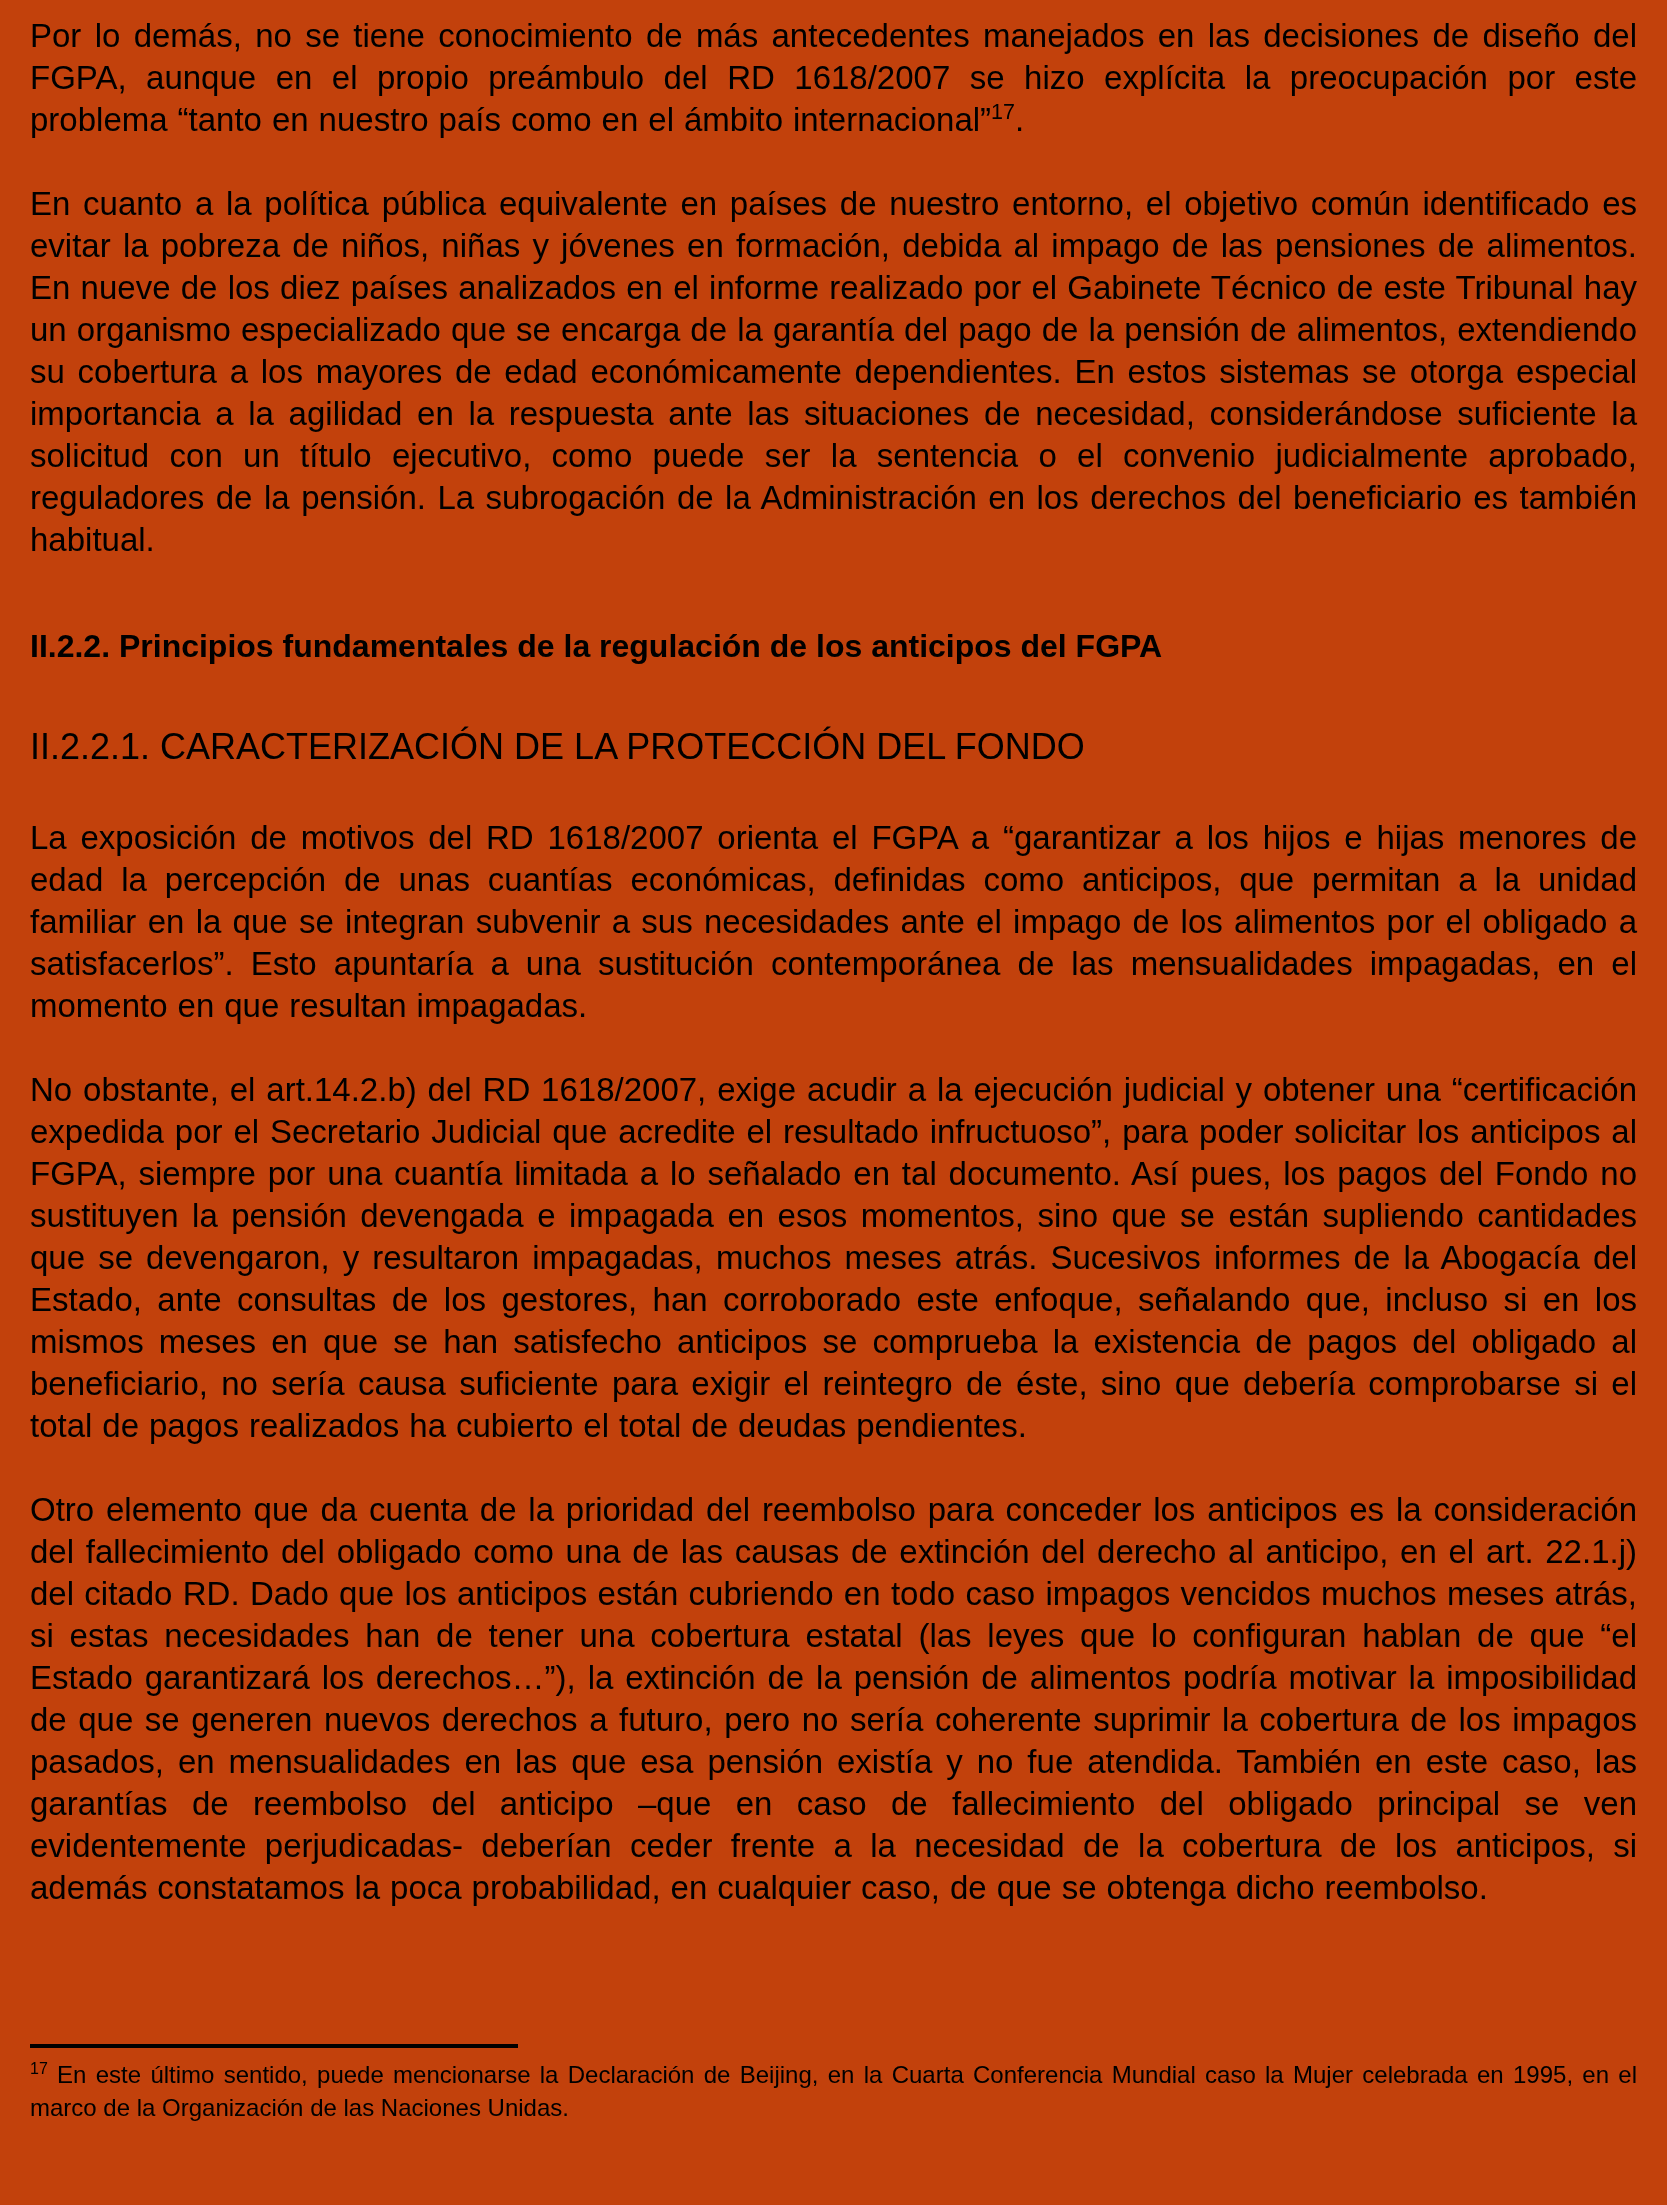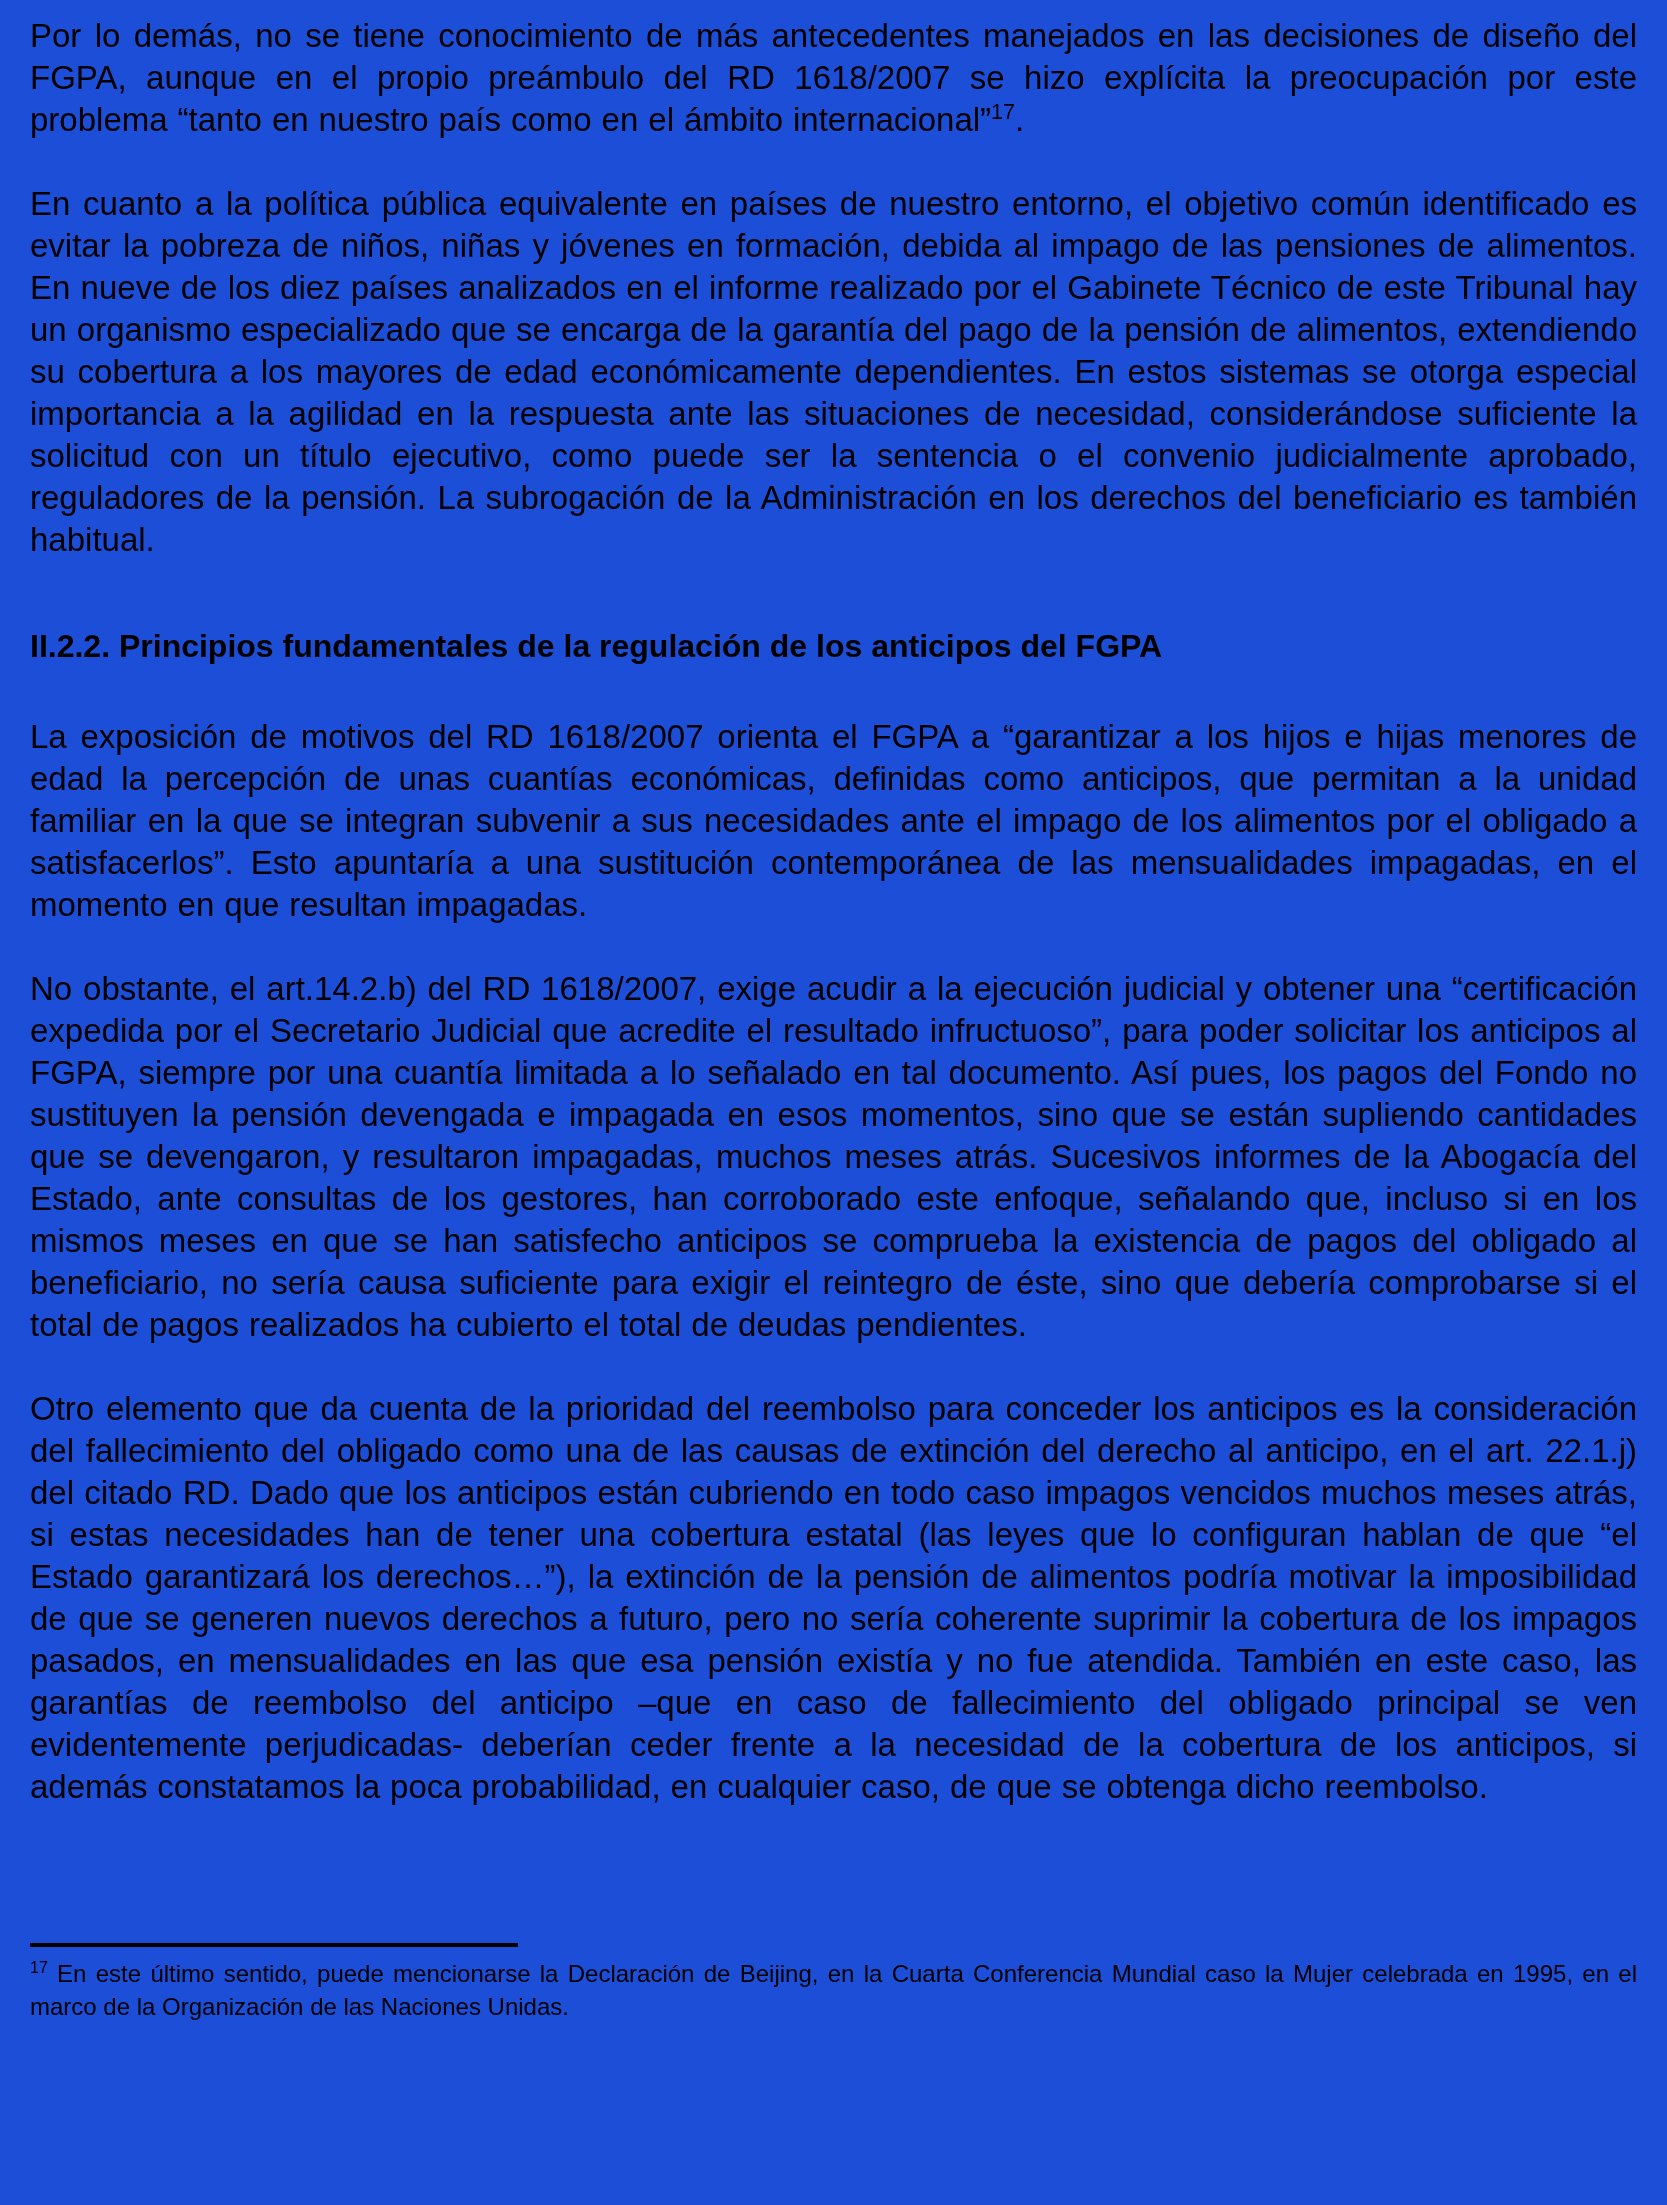--- a/index.html
+++ b/index.html
@@ -7,21 +7,21 @@
   body {
     width: 1667px;
     height: 2205px;
     font-family: "Liberation Sans", "DejaVu Sans", sans-serif;
     color: #000000;
     overflow: hidden;
   }
   .page {
     width: 1667px;
     height: 2205px;
-    background: #1d4ed8;
+    background: #c2410c;
     padding: 15px 30px 0 30px;
     overflow: hidden;
   }
   .body-text {
     font-size: 33px;
     line-height: 42px;
     text-align: justify;
     text-align-last: left;
     word-spacing: 0.8px;
   }
@@ -70,20 +70,21 @@
 <body>
 
 <div class="page">
 
   <p class="body-text para para-first"><span>Por lo demás, no se tiene conocimiento de más antecedentes manejados en las decisiones de diseño del FGPA, aunque en el propio preámbulo del RD 1618/2007 se hizo explícita la preocupación por este problema “tanto en nuestro país como en el ámbito internacional”</span><sup class="fn-ref">17</sup><span>.</span></p>
 
   <p class="body-text para">En cuanto a la política pública equivalente en países de nuestro entorno, el objetivo común identificado es evitar la pobreza de niños, niñas y jóvenes en formación, debida al impago de las pensiones de alimentos. En nueve de los diez países analizados en el informe realizado por el Gabinete Técnico de este Tribunal hay un organismo especializado que se encarga de la garantía del pago de la pensión de alimentos, extendiendo su cobertura a los mayores de edad económicamente dependientes. En estos sistemas se otorga especial importancia a la agilidad en la respuesta ante las situaciones de necesidad, considerándose suficiente la solicitud con un título ejecutivo, como puede ser la sentencia o el convenio judicialmente aprobado, reguladores de la pensión. La subrogación de la Administración en los derechos del beneficiario es también habitual.</p>
 
   <h1 class="section-heading">II.2.2. Principios fundamentales de la regulación de los anticipos del FGPA</h1>
 
+  <h2 class="subsection-heading">II.2.2.1. CARACTERIZACIÓN DE LA PROTECCIÓN DEL FONDO</h2>
 
   <p class="body-text para para-after-heading">La exposición de motivos del RD 1618/2007 orienta el FGPA a “garantizar a los hijos e hijas menores de edad la percepción de unas cuantías económicas, definidas como anticipos, que permitan a la unidad familiar en la que se integran subvenir a sus necesidades ante el impago de los alimentos por el obligado a satisfacerlos”. Esto apuntaría a una sustitución contemporánea de las mensualidades impagadas, en el momento en que resultan impagadas.</p>
 
   <p class="body-text para">No obstante, el art.14.2.b) del RD 1618/2007, exige acudir a la ejecución judicial y obtener una “certificación expedida por el Secretario Judicial que acredite el resultado infructuoso”, para poder solicitar los anticipos al FGPA, siempre por una cuantía limitada a lo señalado en tal documento. Así pues, los pagos del Fondo no sustituyen la pensión devengada e impagada en esos momentos, sino que se están supliendo cantidades que se devengaron, y resultaron impagadas, muchos meses atrás. Sucesivos informes de la Abogacía del Estado, ante consultas de los gestores, han corroborado este enfoque, señalando que, incluso si en los mismos meses en que se han satisfecho anticipos se comprueba la existencia de pagos del obligado al beneficiario, no sería causa suficiente para exigir el reintegro de éste, sino que debería comprobarse si el total de pagos realizados ha cubierto el total de deudas pendientes.</p>
 
   <p class="body-text para">Otro elemento que da cuenta de la prioridad del reembolso para conceder los anticipos es la consideración del fallecimiento del obligado como una de las causas de extinción del derecho al anticipo, en el art. 22.1.j) del citado RD. Dado que los anticipos están cubriendo en todo caso impagos vencidos muchos meses atrás, si estas necesidades han de tener una cobertura estatal (las leyes que lo configuran hablan de que “el Estado garantizará los derechos…”), la extinción de la pensión de alimentos podría motivar la imposibilidad de que se generen nuevos derechos a futuro, pero no sería coherente suprimir la cobertura de los impagos pasados, en mensualidades en las que esa pensión existía y no fue atendida. También en este caso, las garantías de reembolso del anticipo –que en caso de fallecimiento del obligado principal se ven evidentemente perjudicadas- deberían ceder frente a la necesidad de la cobertura de los anticipos, si además constatamos la poca probabilidad, en cualquier caso, de que se obtenga dicho reembolso.</p>
 
   <div class="footnote-separator"></div>
 
   <div class="footnote"><sup class="fn-num">17</sup> <span>En este último sentido, puede mencionarse la Declaración de Beijing, en la Cuarta Conferencia Mundial caso la Mujer celebrada en 1995, en el marco de la Organización de las Naciones Unidas.</span></div>

